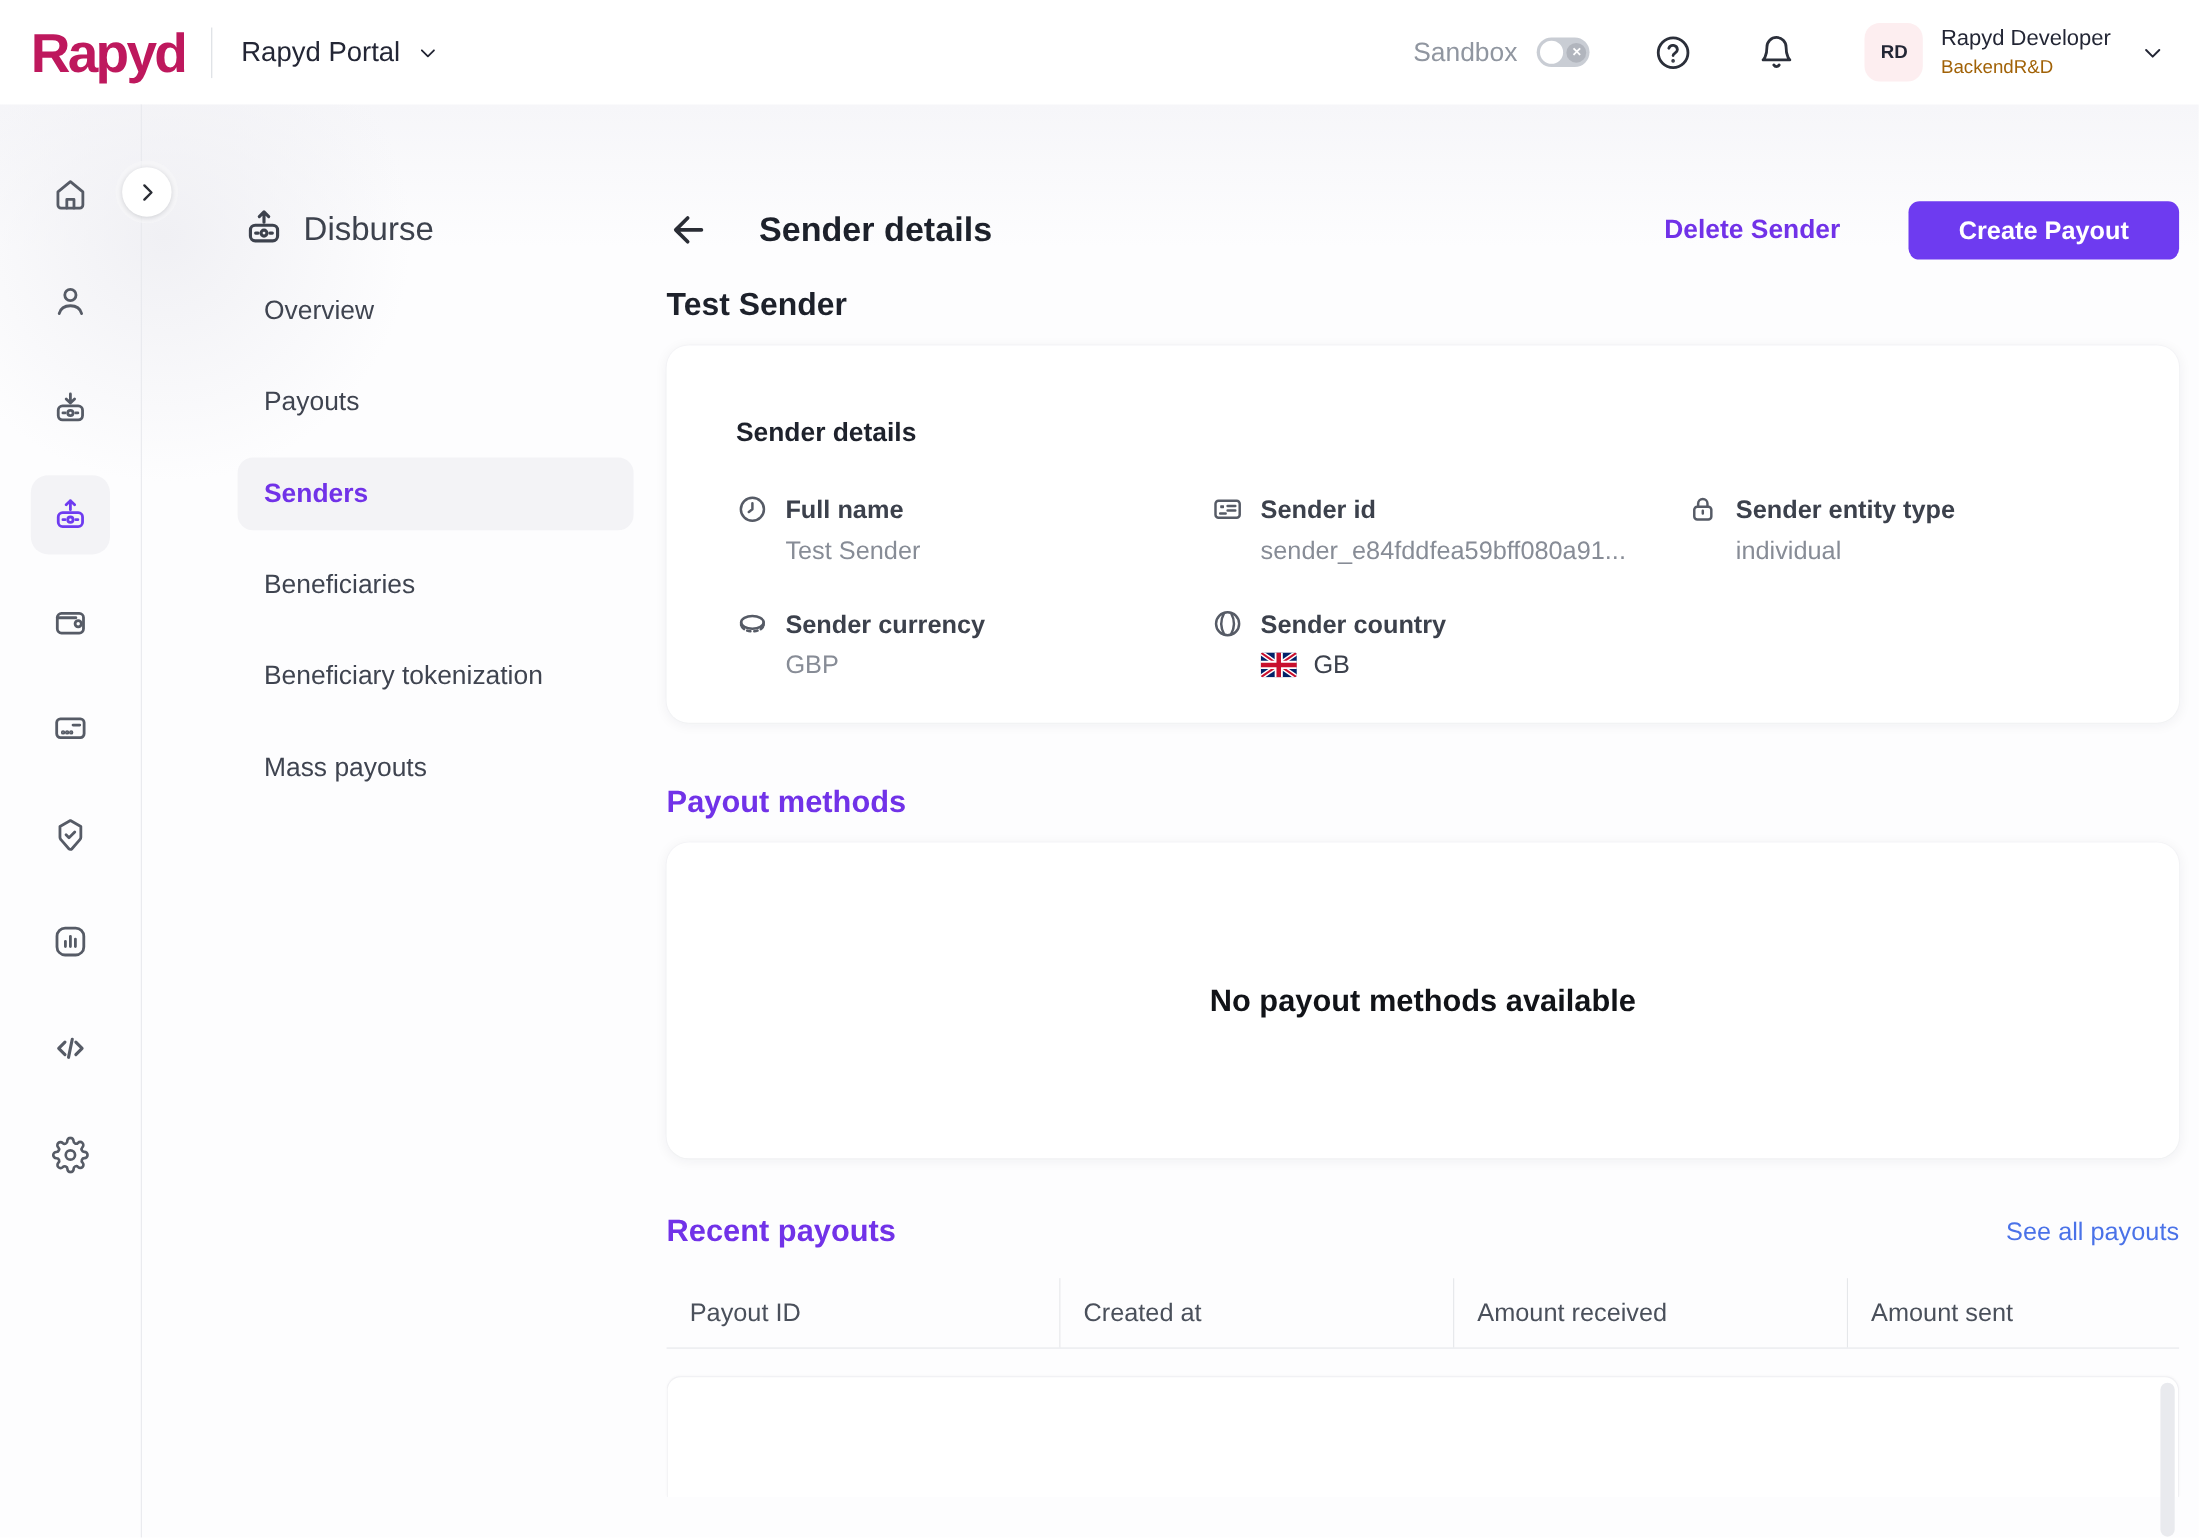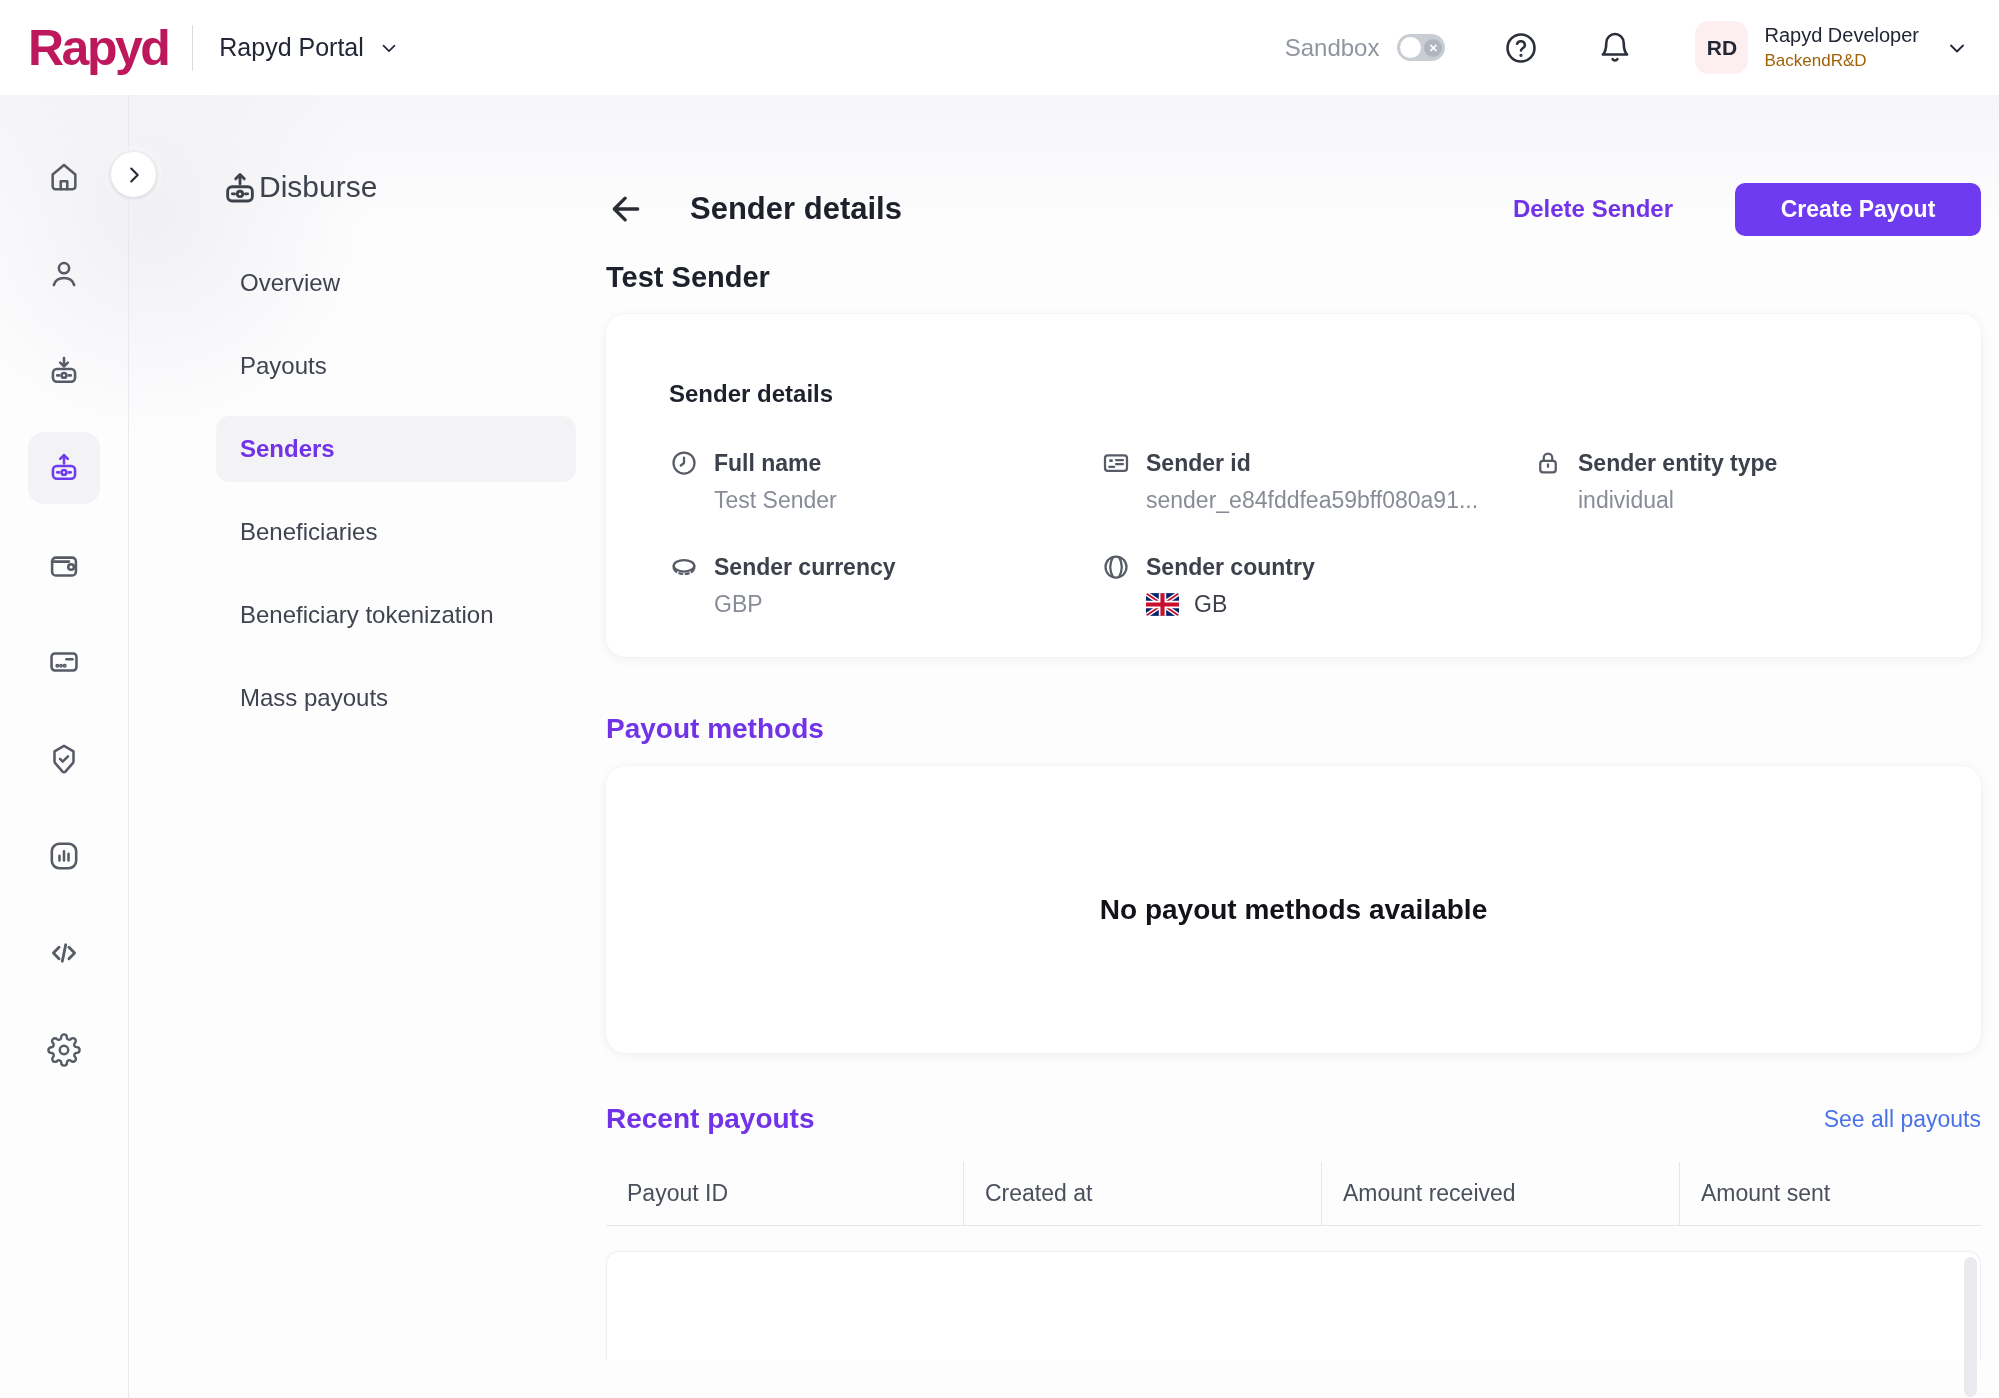--- a/index.html
+++ b/index.html
@@ -26,21 +26,21 @@
   }
   .toggle .knob { position:absolute; left:3px; top:3px; width:21px; height:21px; border-radius:50%; background:#fff; }
   .toggle .x-badge {
     position:absolute; right:3px; top:4.5px; width:18px; height:18px; border-radius:50%;
     background:#b1b5bd; color:#fff; font-size:11px; line-height:18px; text-align:center; font-weight:700;
   }
   .hdr-iconbtn { margin-left:58px; cursor:pointer; }
   .user-menu { display:flex; align-items:center; margin-left:62px; cursor:pointer; }
   .avatar {
     width:53px; height:53px; border-radius:14px; background:#fdeef0; color:#232635;
-    font-size:21px; font-weight:600; display:flex; align-items:center; justify-content:center;
+    font-size:17px; font-weight:600; display:flex; align-items:center; justify-content:center;
   }
   .user-texts { margin-left:16px; margin-right:26px; }
   .user-name { font-size:20px; font-weight:500; color:#232635; }
   .user-org { font-size:17px; color:#a16207; margin-top:4px; }
 
   
   .workspace {
     display:flex; height:1303px; position:relative;
     background:
       radial-gradient(circle 320px at 150px 120px, #f0f0f4 0%, rgba(240,240,244,0) 70%),
@@ -59,21 +59,21 @@
   .rail-item.active { background:#f3f3f6; }
   .rail-item.active .ico { stroke:#6e3bf0; }
   .expand-btn {
     position:absolute; left:111px; top:57px; width:45px; height:45px; border-radius:50%;
     background:#fff; box-shadow:0 1px 5px rgba(20,22,40,.16), 0 0 0 6px rgba(246,246,249,.6);
     display:flex; align-items:center; justify-content:center; cursor:pointer; z-index:5;
   }
 
   
   .sidebar { width:452px; flex:0 0 452px; padding-top:75px; }
-  .sb-title { display:flex; align-items:flex-start; padding-left:92px; height:56px; }
+  .sb-title { display:flex; align-items:flex-end; gap:17px; padding-left:92px; height:56px; }
   .sb-title-text { font-size:30px; font-weight:500; color:#3d424d; }
   .sb-menu { margin-top:24px; padding-left:87px; }
   .sb-item {
     width:360px; height:66px; margin-bottom:17px; display:flex; align-items:center;
     padding:0 24px; border-radius:14px; font-size:24px; color:#3f4450; cursor:pointer;
   }
   .sb-item.active { background:#f3f3f6; color:#7132e8; font-weight:700; }
   .sb-item .chev { margin-left:auto; }
 
   

